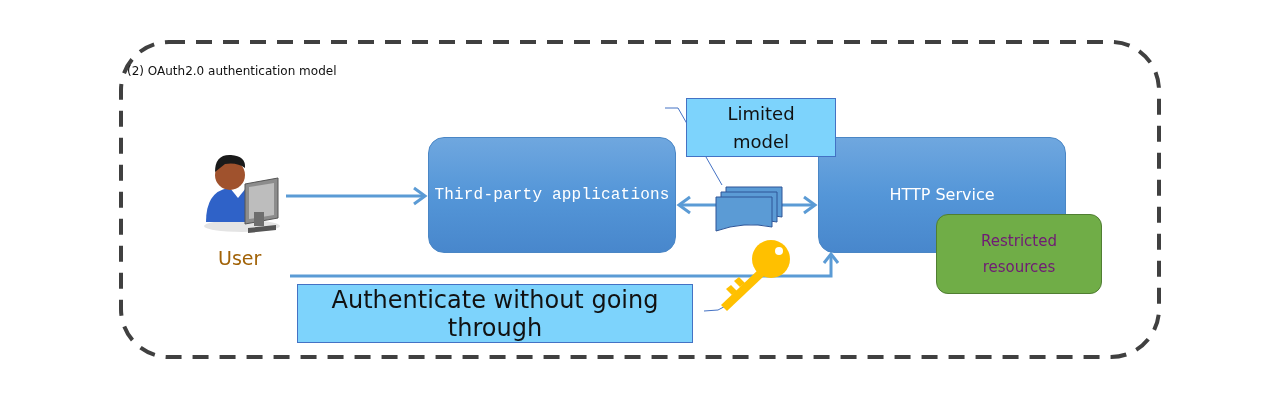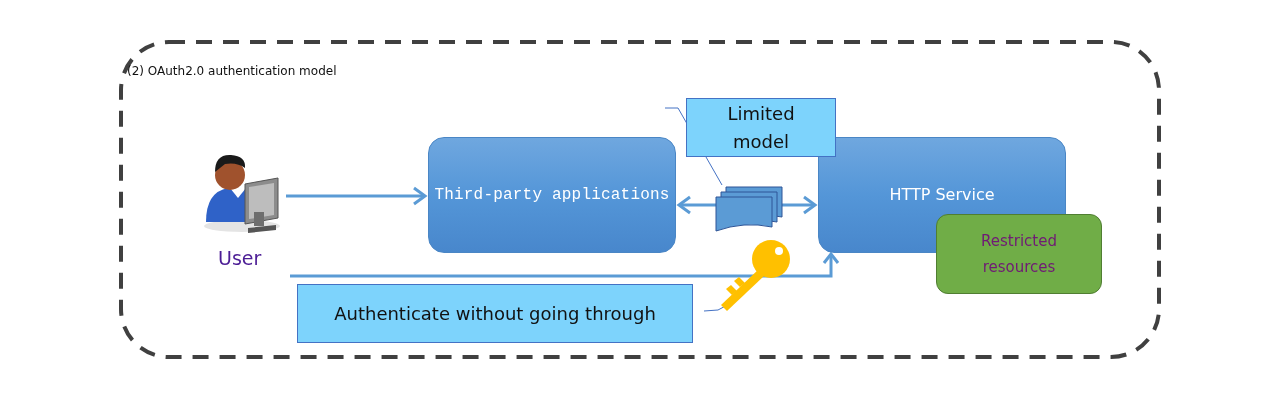--- a/index.html
+++ b/index.html
@@ -13,22 +13,22 @@
          border: 1px solid #4a86c5; box-sizing: border-box; }
   .box-third { left: 428px; top: 137px; width: 248px; height: 116px; font-size: 16px; letter-spacing: 0.2px; font-family: Liberation Mono, monospace; }
   .box-http  { left: 818px; top: 137px; width: 248px; height: 116px; font-size: 16px; align-items: flex-start; padding-top: 47px; }
   .box-restricted { position: absolute; left: 936px; top: 214px; width: 166px; height: 80px;
          background: #70ad47; border: 1px solid #507e32; border-radius: 12px; color: #701a75;
          display: flex; align-items: center; justify-content: center; text-align: center;
          font-size: 15px; line-height: 26px; box-sizing: border-box; }
   .callout { position: absolute; background: #7dd3fc; border: 1px solid #4472c4; color: #111;
          display: flex; align-items: center; justify-content: center; text-align: center; box-sizing: border-box; }
   .callout-limited { left: 686px; top: 98px; width: 150px; height: 59px; font-size: 18px; line-height: 28px; }
-  .callout-auth { left: 297px; top: 284px; width: 396px; height: 59px; font-size: 18px; line-height: 28px; justify-content: center; }
-  .user-label { position: absolute; left: 218px; top: 247px; font-size: 19px; color: #4c1d95; }
+  .callout-auth { left: 297px; top: 284px; width: 396px; height: 59px; font-size: 24px; line-height: 28px; justify-content: center; }
+  .user-label { position: absolute; left: 218px; top: 247px; font-size: 19px; color: #a16207; }
 </style>
 </head>
 <body>
 
 <svg id="canvas" viewBox="0 0 1280 400">
 
   <rect x="121" y="42" width="1038" height="315" rx="48" ry="48" fill="none" stroke="#404040" stroke-width="4" stroke-dasharray="16 11"></rect>
 
   <g>
     <line x1="286" y1="196" x2="424" y2="196" stroke="#5b9bd5" stroke-width="3"></line>

